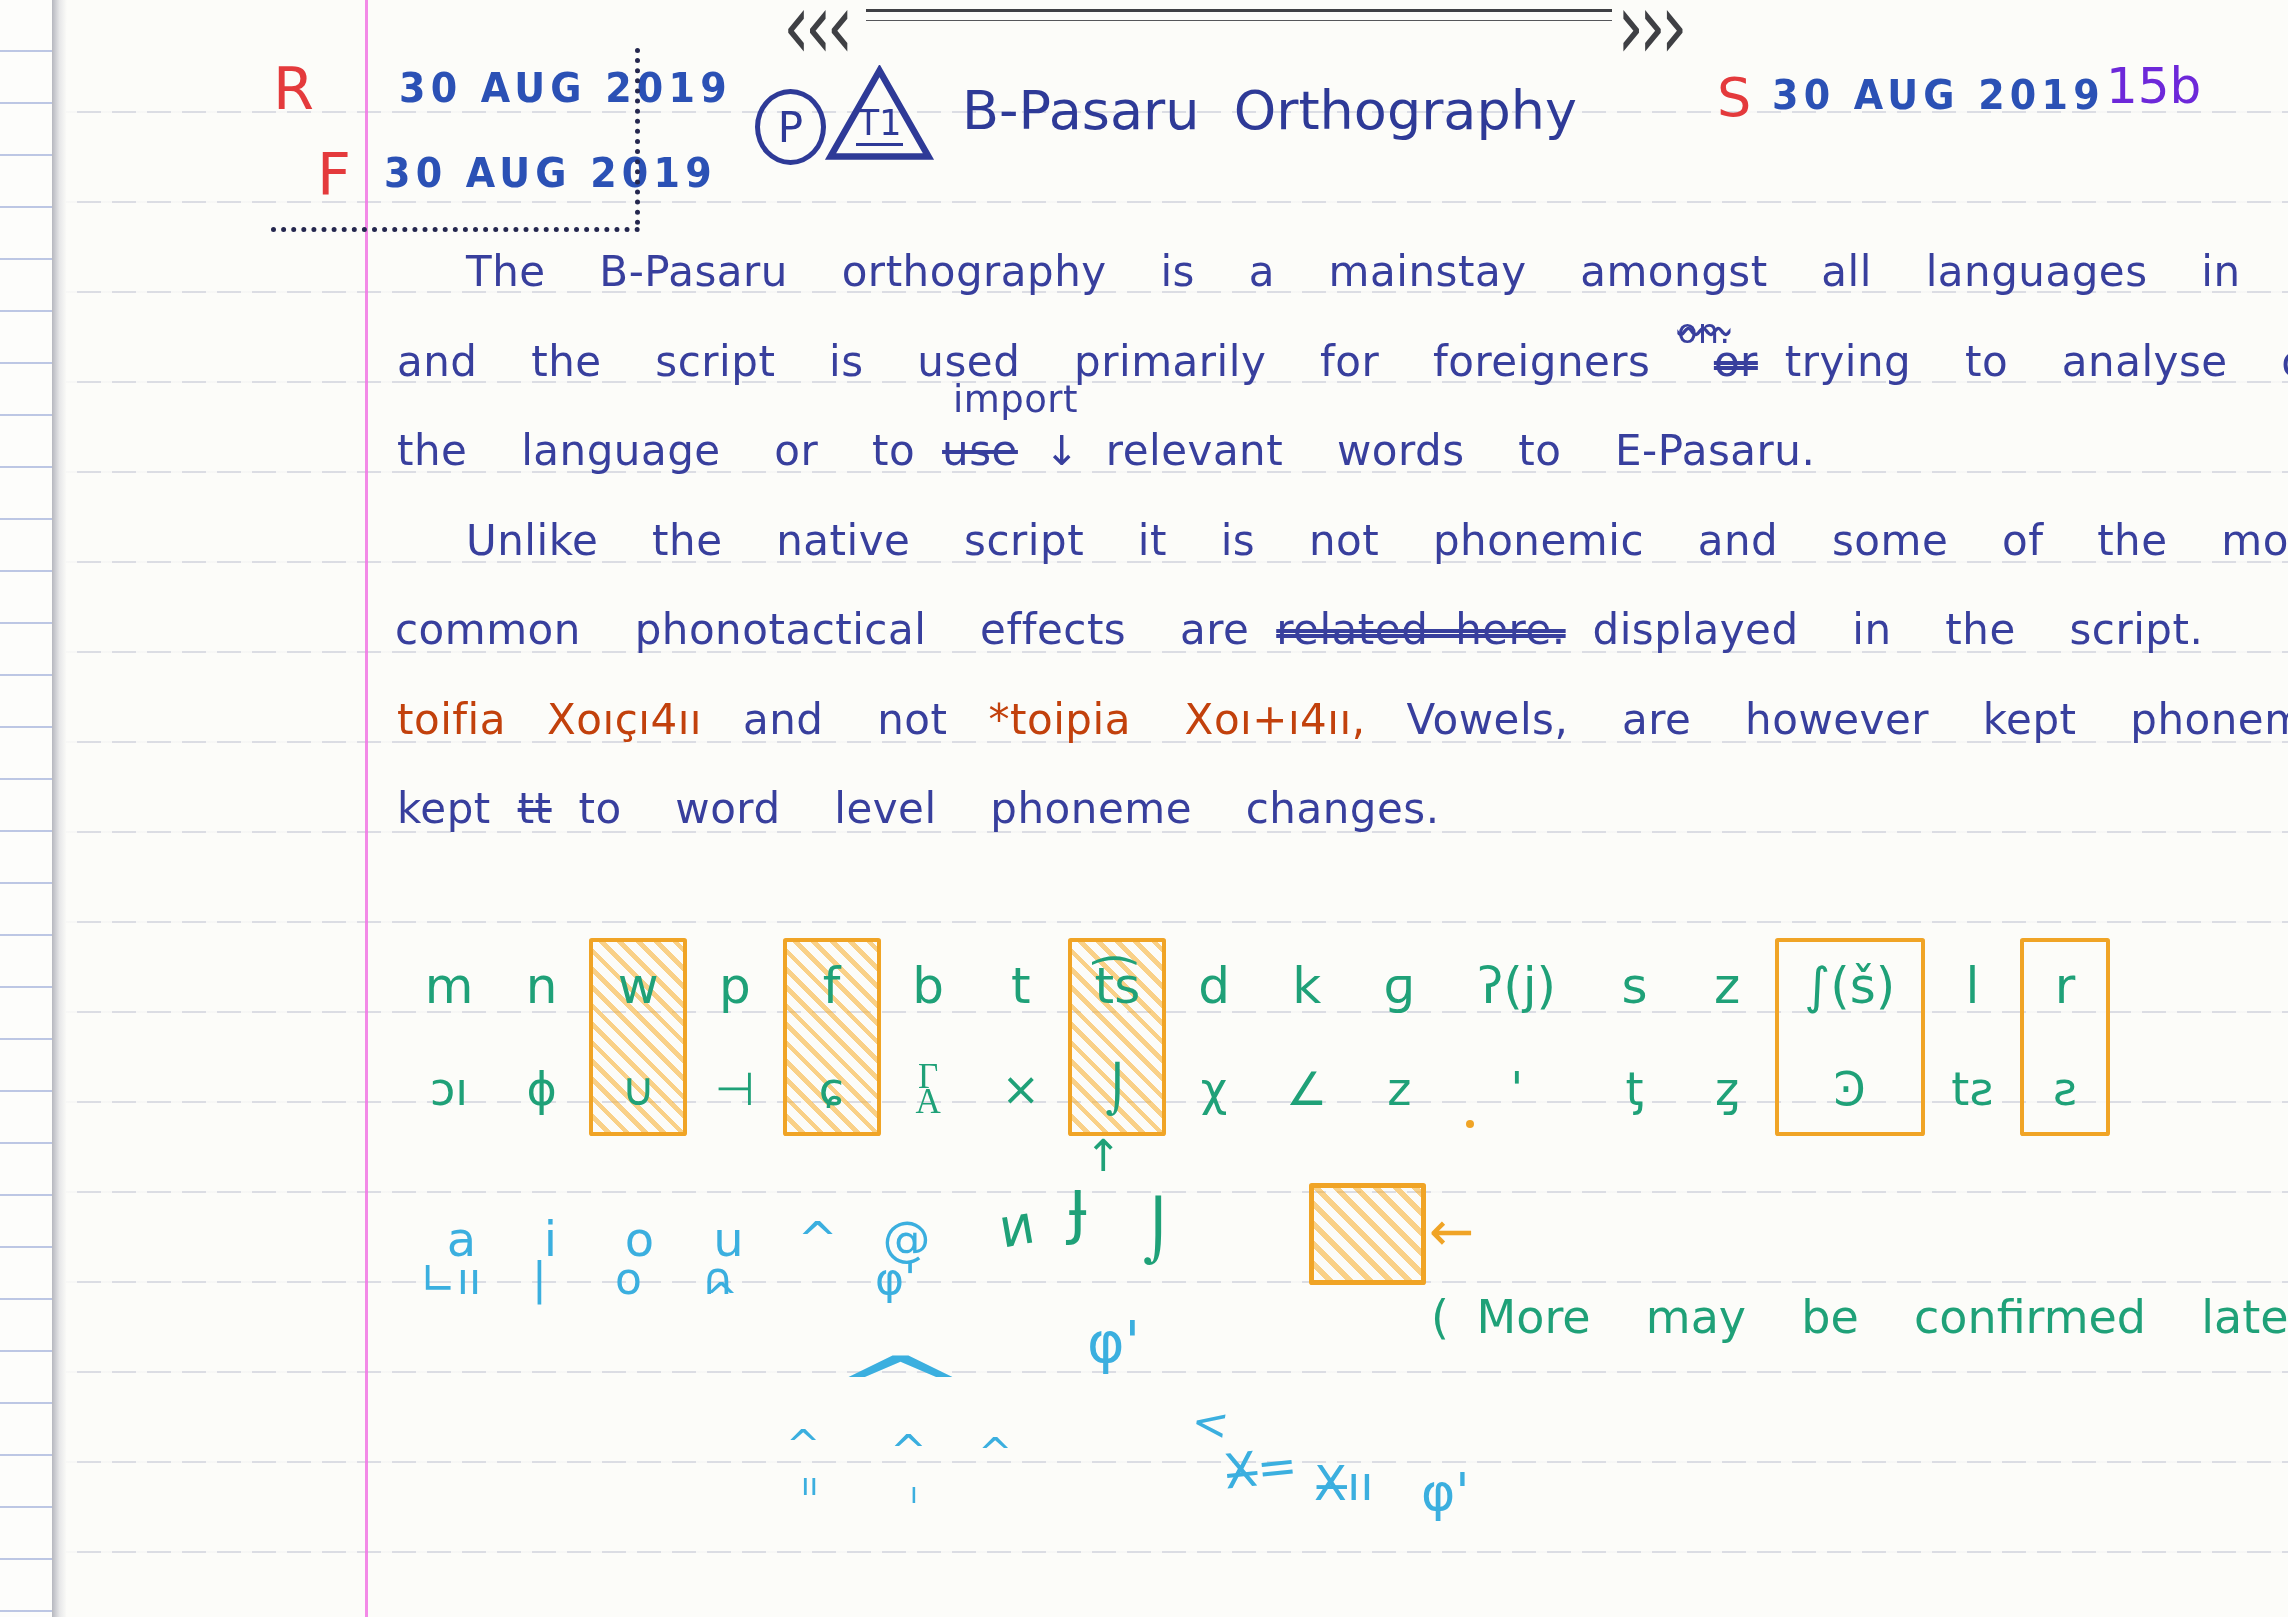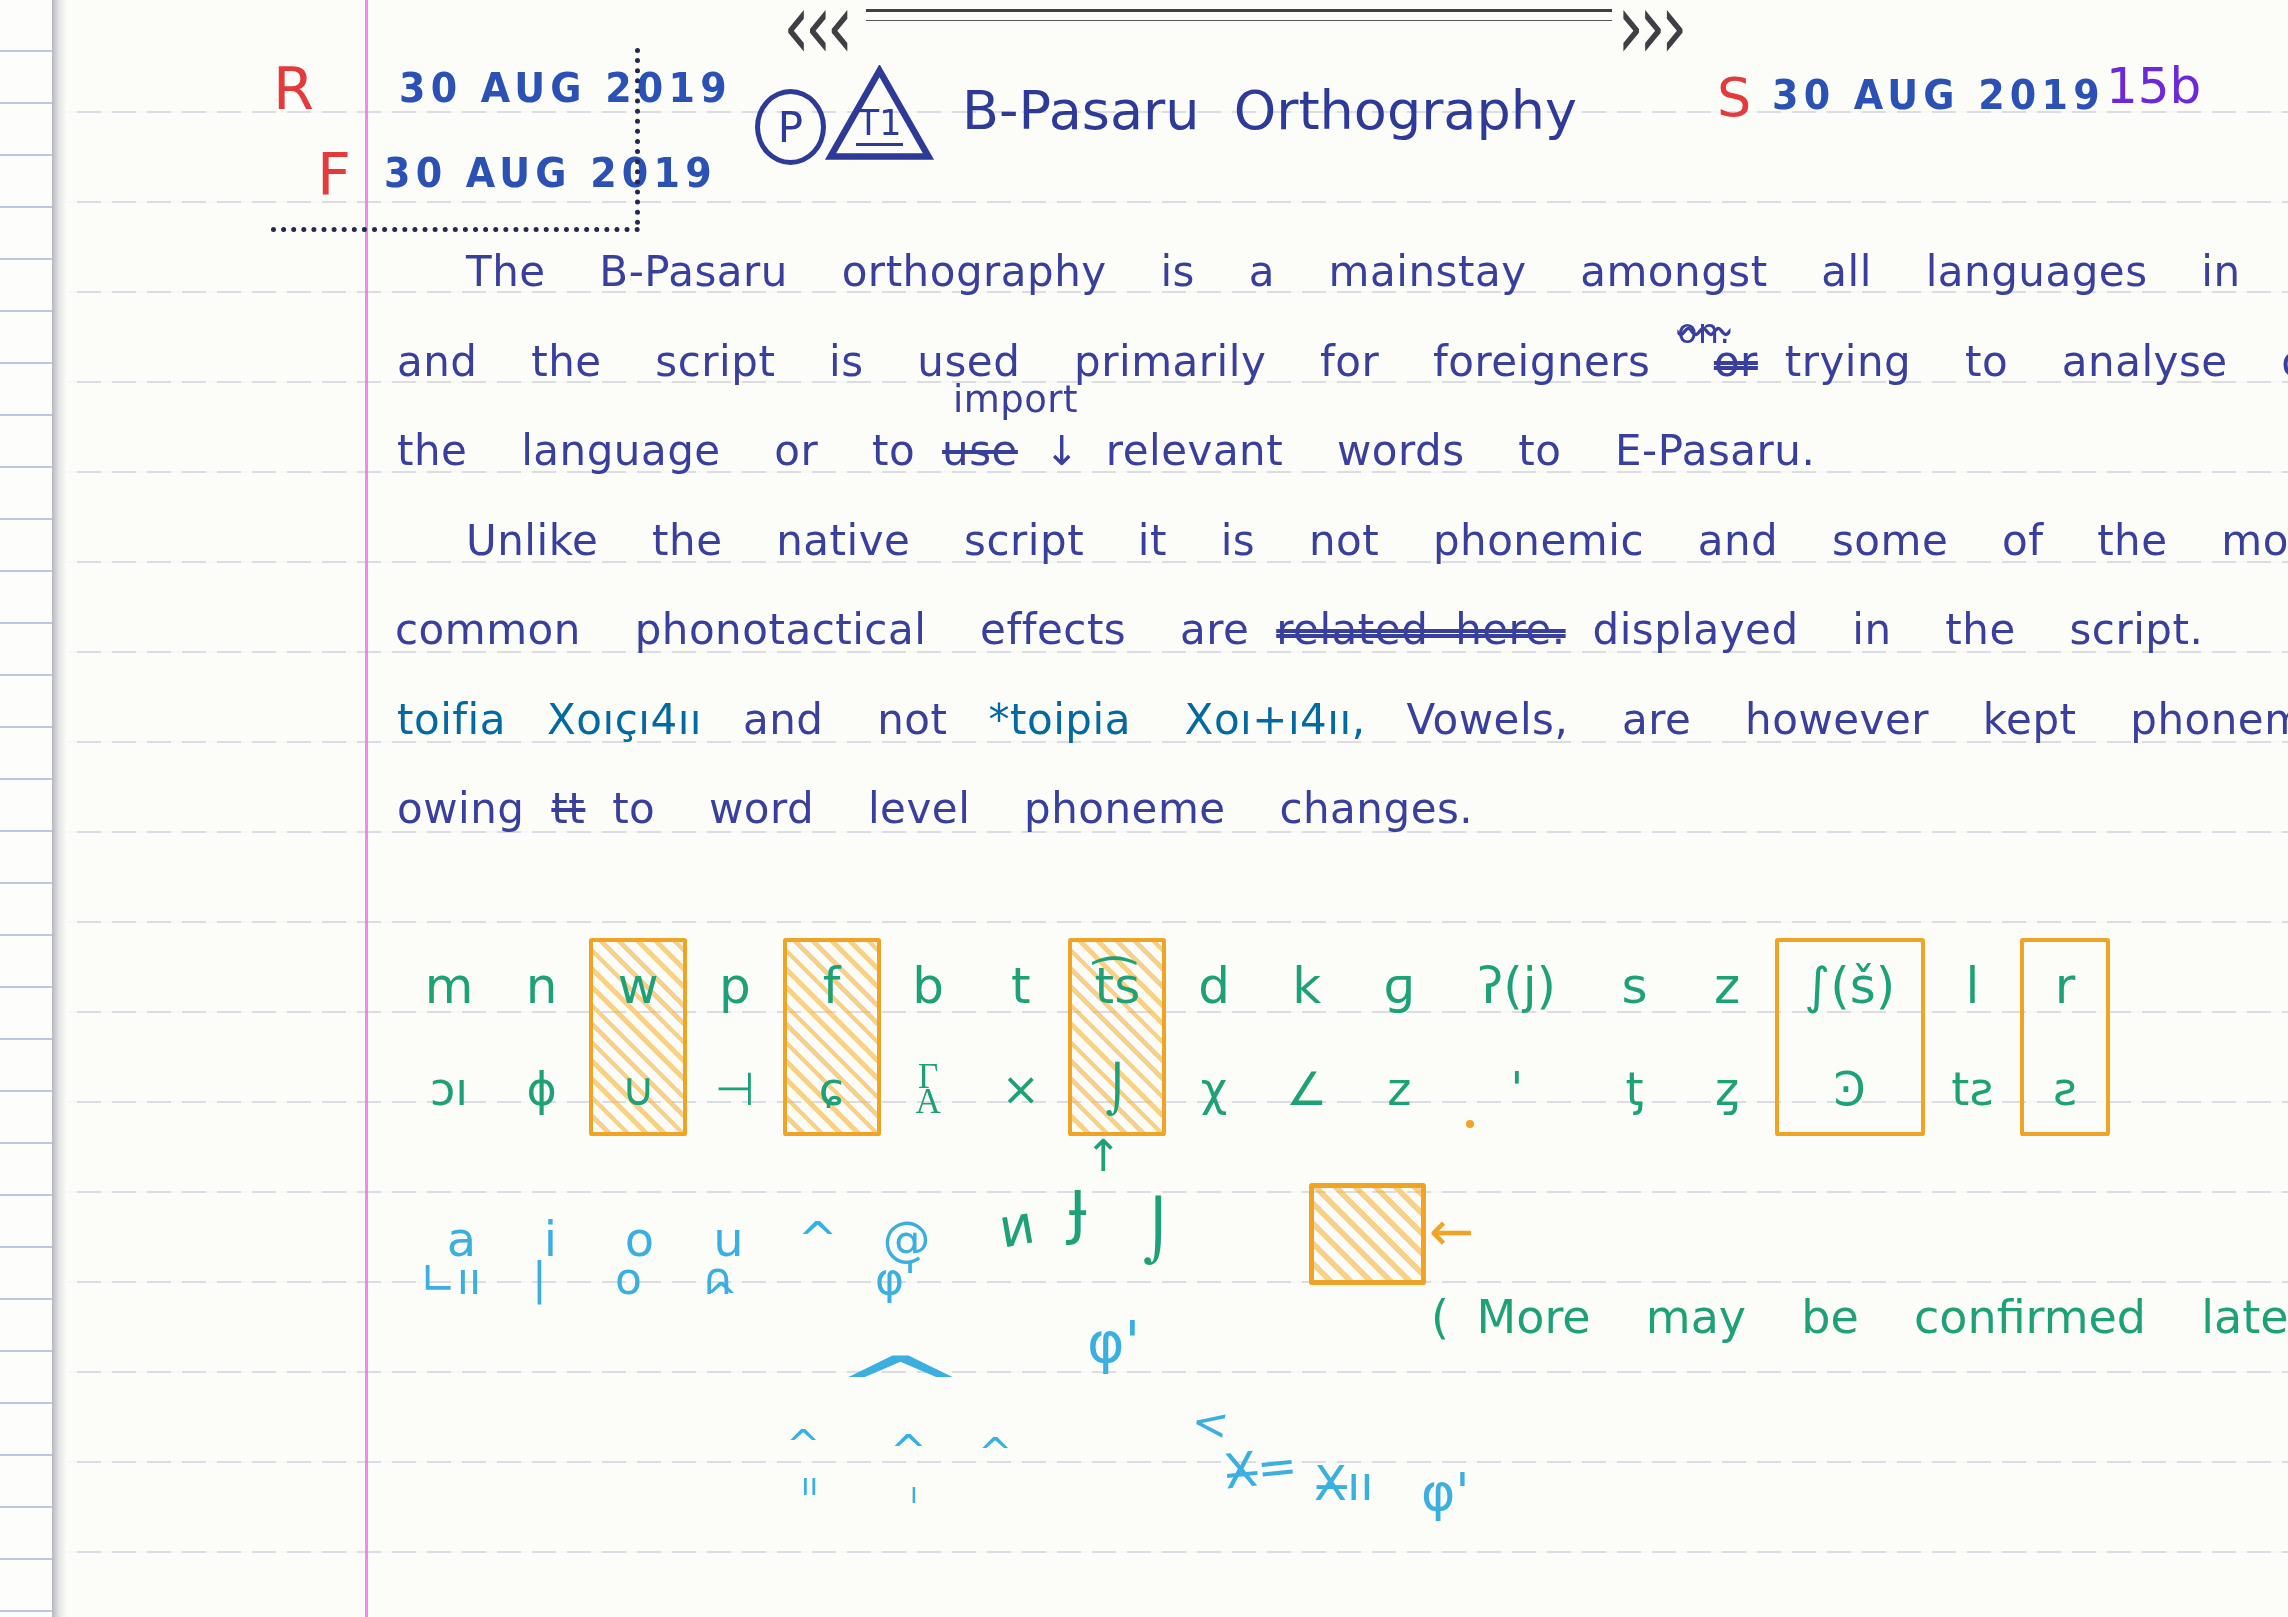--- a/index.html
+++ b/index.html
@@ -53,21 +53,21 @@
   .l4{left:466px;top:516px;}
   .l5{left:395px;top:605px;}
   .l6{left:397px;top:695px;}
   .l7{left:397px;top:784px;}
   .struck{text-decoration:line-through;text-decoration-thickness:3.7px;}
   .struck-double{text-decoration:line-through double;}
   .sup-struck{position:relative;top:-33px;margin-right:-16.6px;font-size:33px;text-decoration:line-through wavy;}
   .ins-wrap{position:relative;display:inline-block;}
   .sup-insert{position:absolute;left:-65px;top:-48px;font-size:37px;white-space:pre;}
   .ins-mark{font-size:41px;}
-  .pink{color:#0369a1;margin-top:24px;}
+  .pink{color:#c2410c;margin-top:24px;}
   .gap{display:inline-block;width:41px;}
 
   
   .cchart{position:absolute;left:404px;top:938px;width:1706px;display:flex;justify-content:space-between;align-items:flex-start;}
   .ccol{display:flex;flex-direction:column;align-items:center;justify-content:space-between;
     width:90px;height:198px;border:4.6px solid rgba(0,0,0,0);box-sizing:border-box;padding:3.7px 1.8px;}
   .ccol .c-letter{font-size:50px;color:#1fa178;height:81px;display:flex;align-items:center;justify-content:center;}
   .ccol .c-glyph{font-size:46px;color:#1fa178;height:79px;display:flex;align-items:center;justify-content:center;}
   .hatch{border-color:#f0a426;border-radius:2.8px;
     background:repeating-linear-gradient(45deg,rgba(247,173,42,0) 0 8.3px,rgba(247,173,42,.55) 8.3px 13px);width:98px;}
@@ -149,21 +149,21 @@
   <div class="bl l2 hand"><span>and  the  script  is  used  primarily  for  foreigners </span><span class="sup-struck">on.</span><span class="struck struck-double">or</span><span> trying  to  analyse  or  learn</span></div>
 
   <div class="bl l3 hand"><span>the  language  or  to </span><span class="struck">use</span><span class="ins-wrap"><span class="sup-insert">import</span><span class="ins-mark"> ↓ </span></span><span>relevant  words  to  E-Pasaru.</span></div>
 
   <div class="bl l4 hand">Unlike  the  native  script  it  is  not  phonemic  and  some  of  the  more</div>
 
   <div class="bl l5 hand"><span>common  phonotactical  effects  are </span><span class="struck struck-double">related here.</span><span> displayed  in  the  script.   Hence,</span></div>
 
   <div class="bl l6 hand"><span class="pink">toifia</span><span class="gap"></span><span class="pink">Xoıçı4ıı</span><span class="gap"></span><span>and  not</span><span class="gap"></span><span class="pink">*toipia  Xoı+ı4ıı,</span><span class="gap"></span><span>Vowels,  are  however  kept  phonemic</span></div>
 
-  <div class="bl l7 hand"><span>owing </span><span class="struck">tt</span><span> to  word  level  phoneme  changes.</span></div>
+  <div class="bl l7 hand"><span>kept </span><span class="struck">tt</span><span> to  word  level  phoneme  changes.</span></div>
 
   <div class="cchart">
     <div class="ccol">
         <div class="c-letter hand">m</div>
         <div class="c-glyph hand">ɔı</div>
       </div>
     <div class="ccol">
         <div class="c-letter hand">n</div>
         <div class="c-glyph hand">ɸ</div>
       </div>

